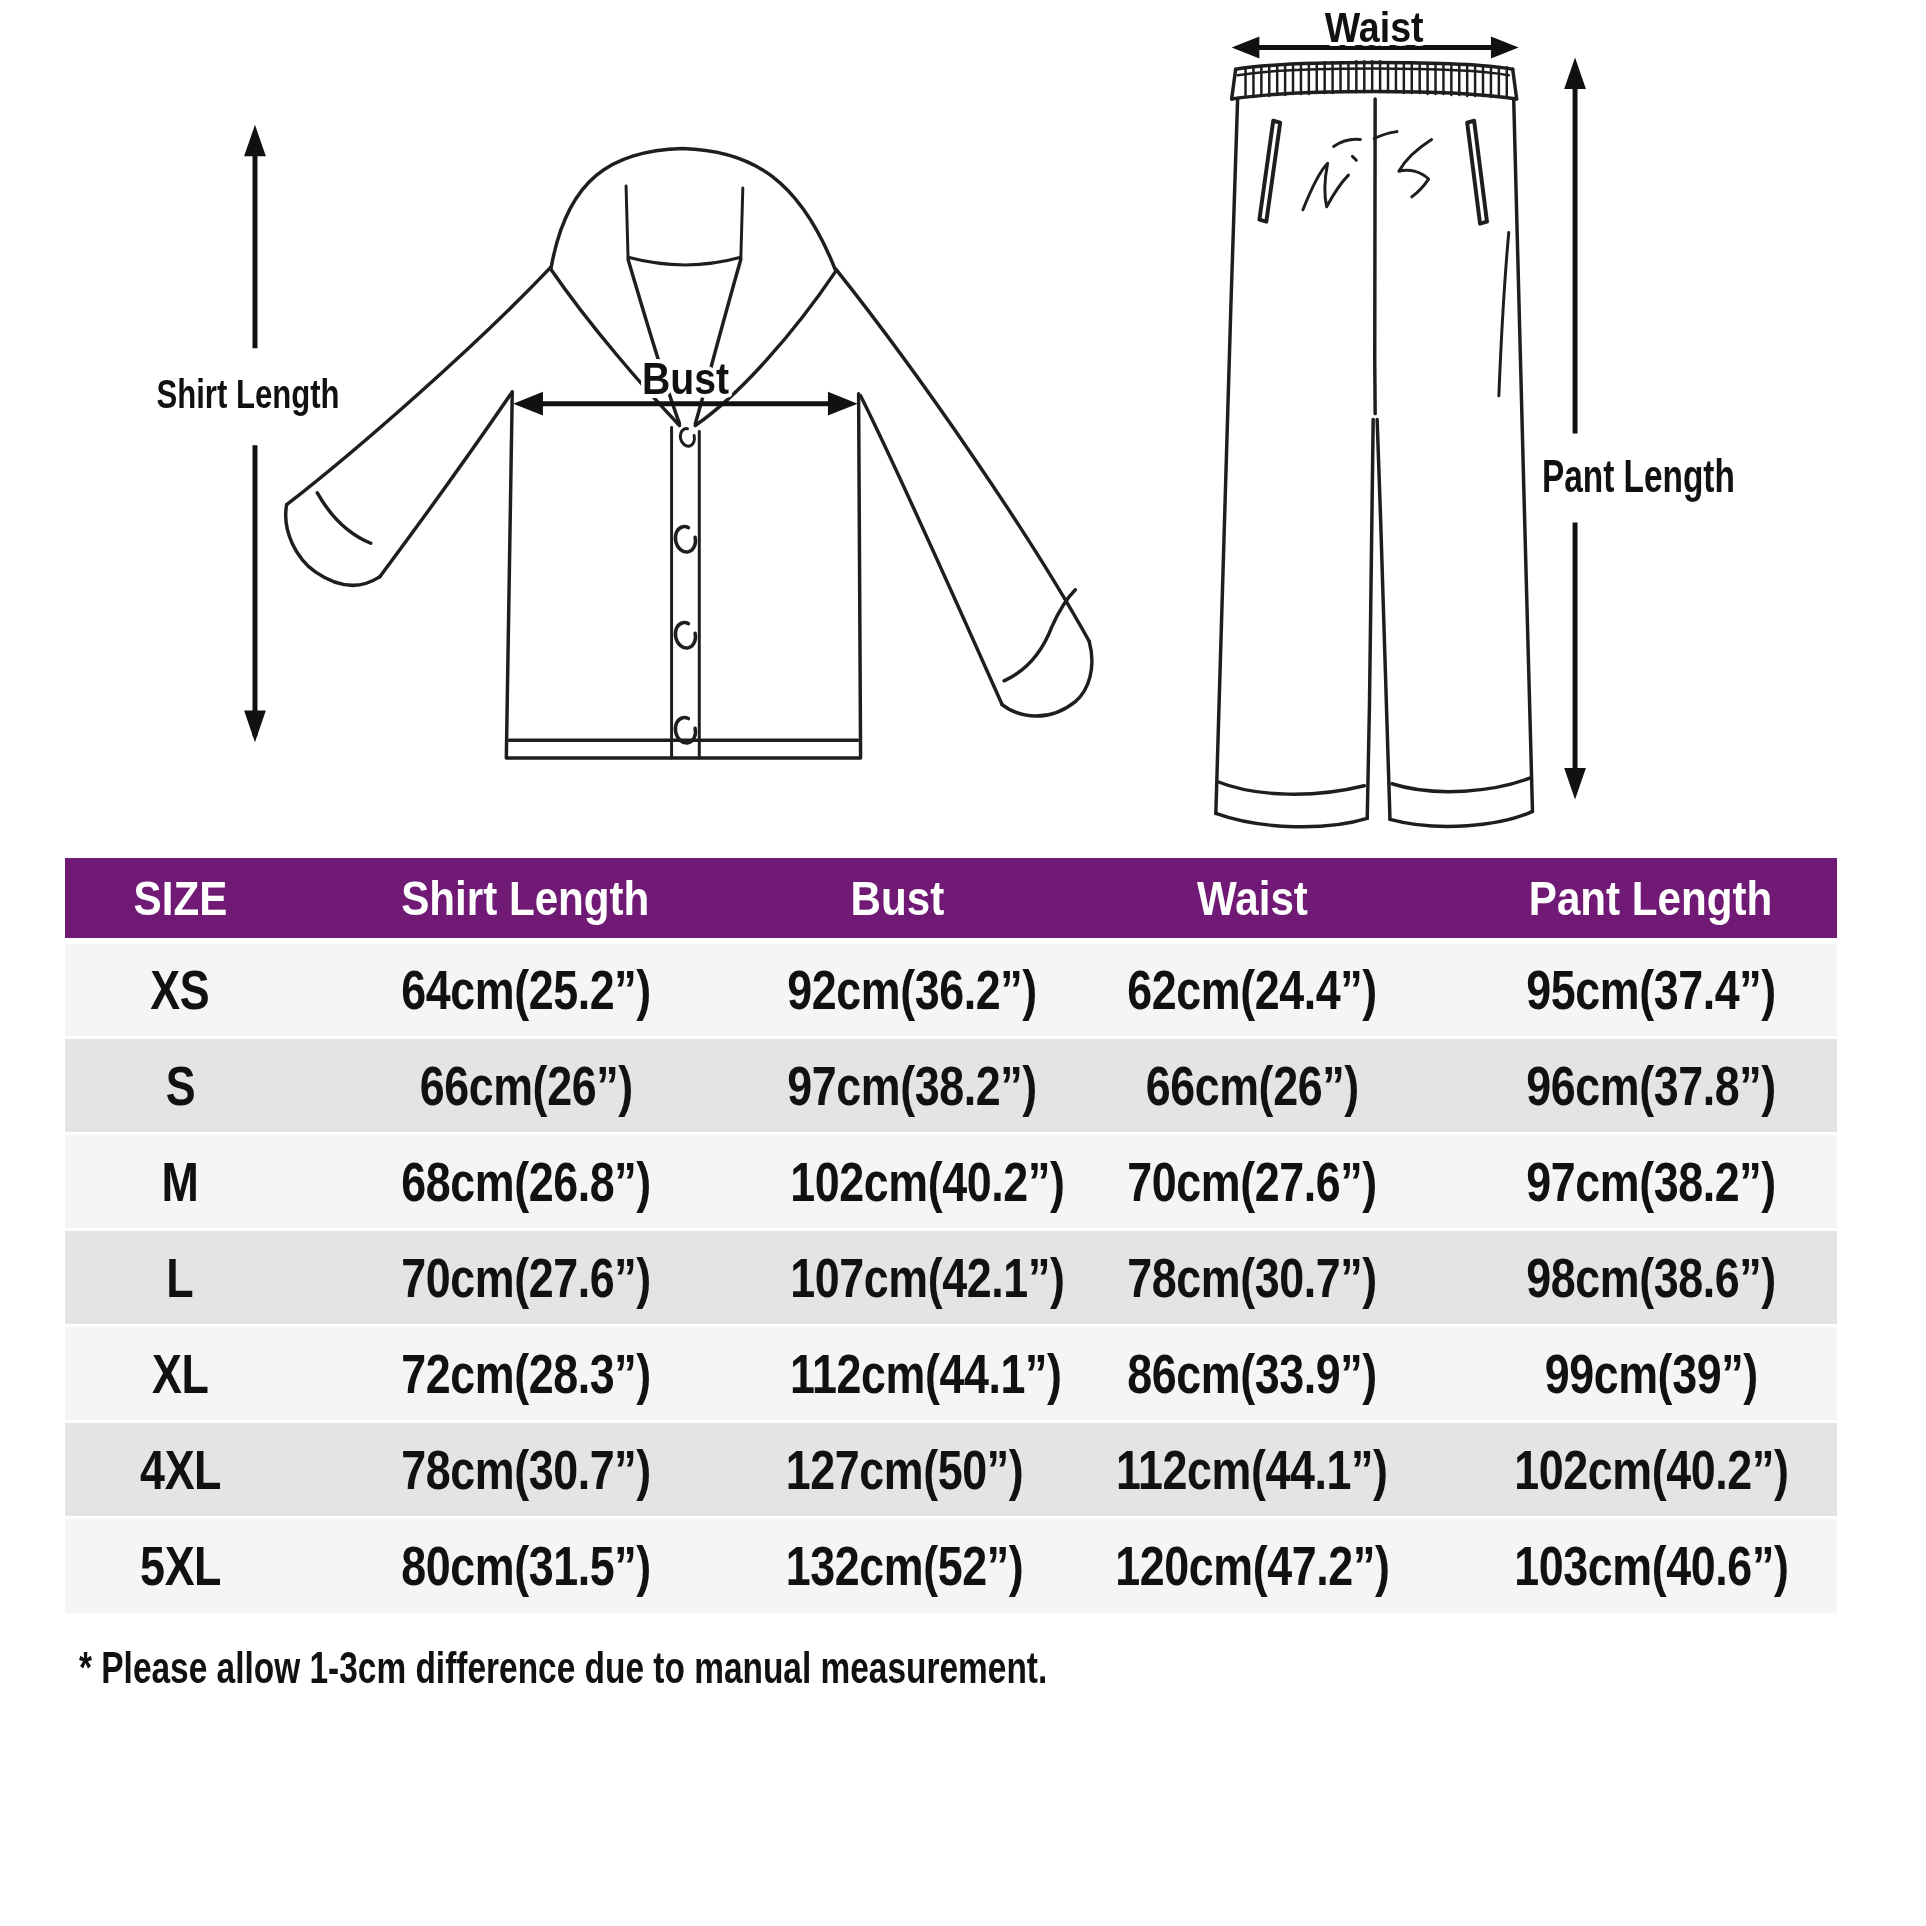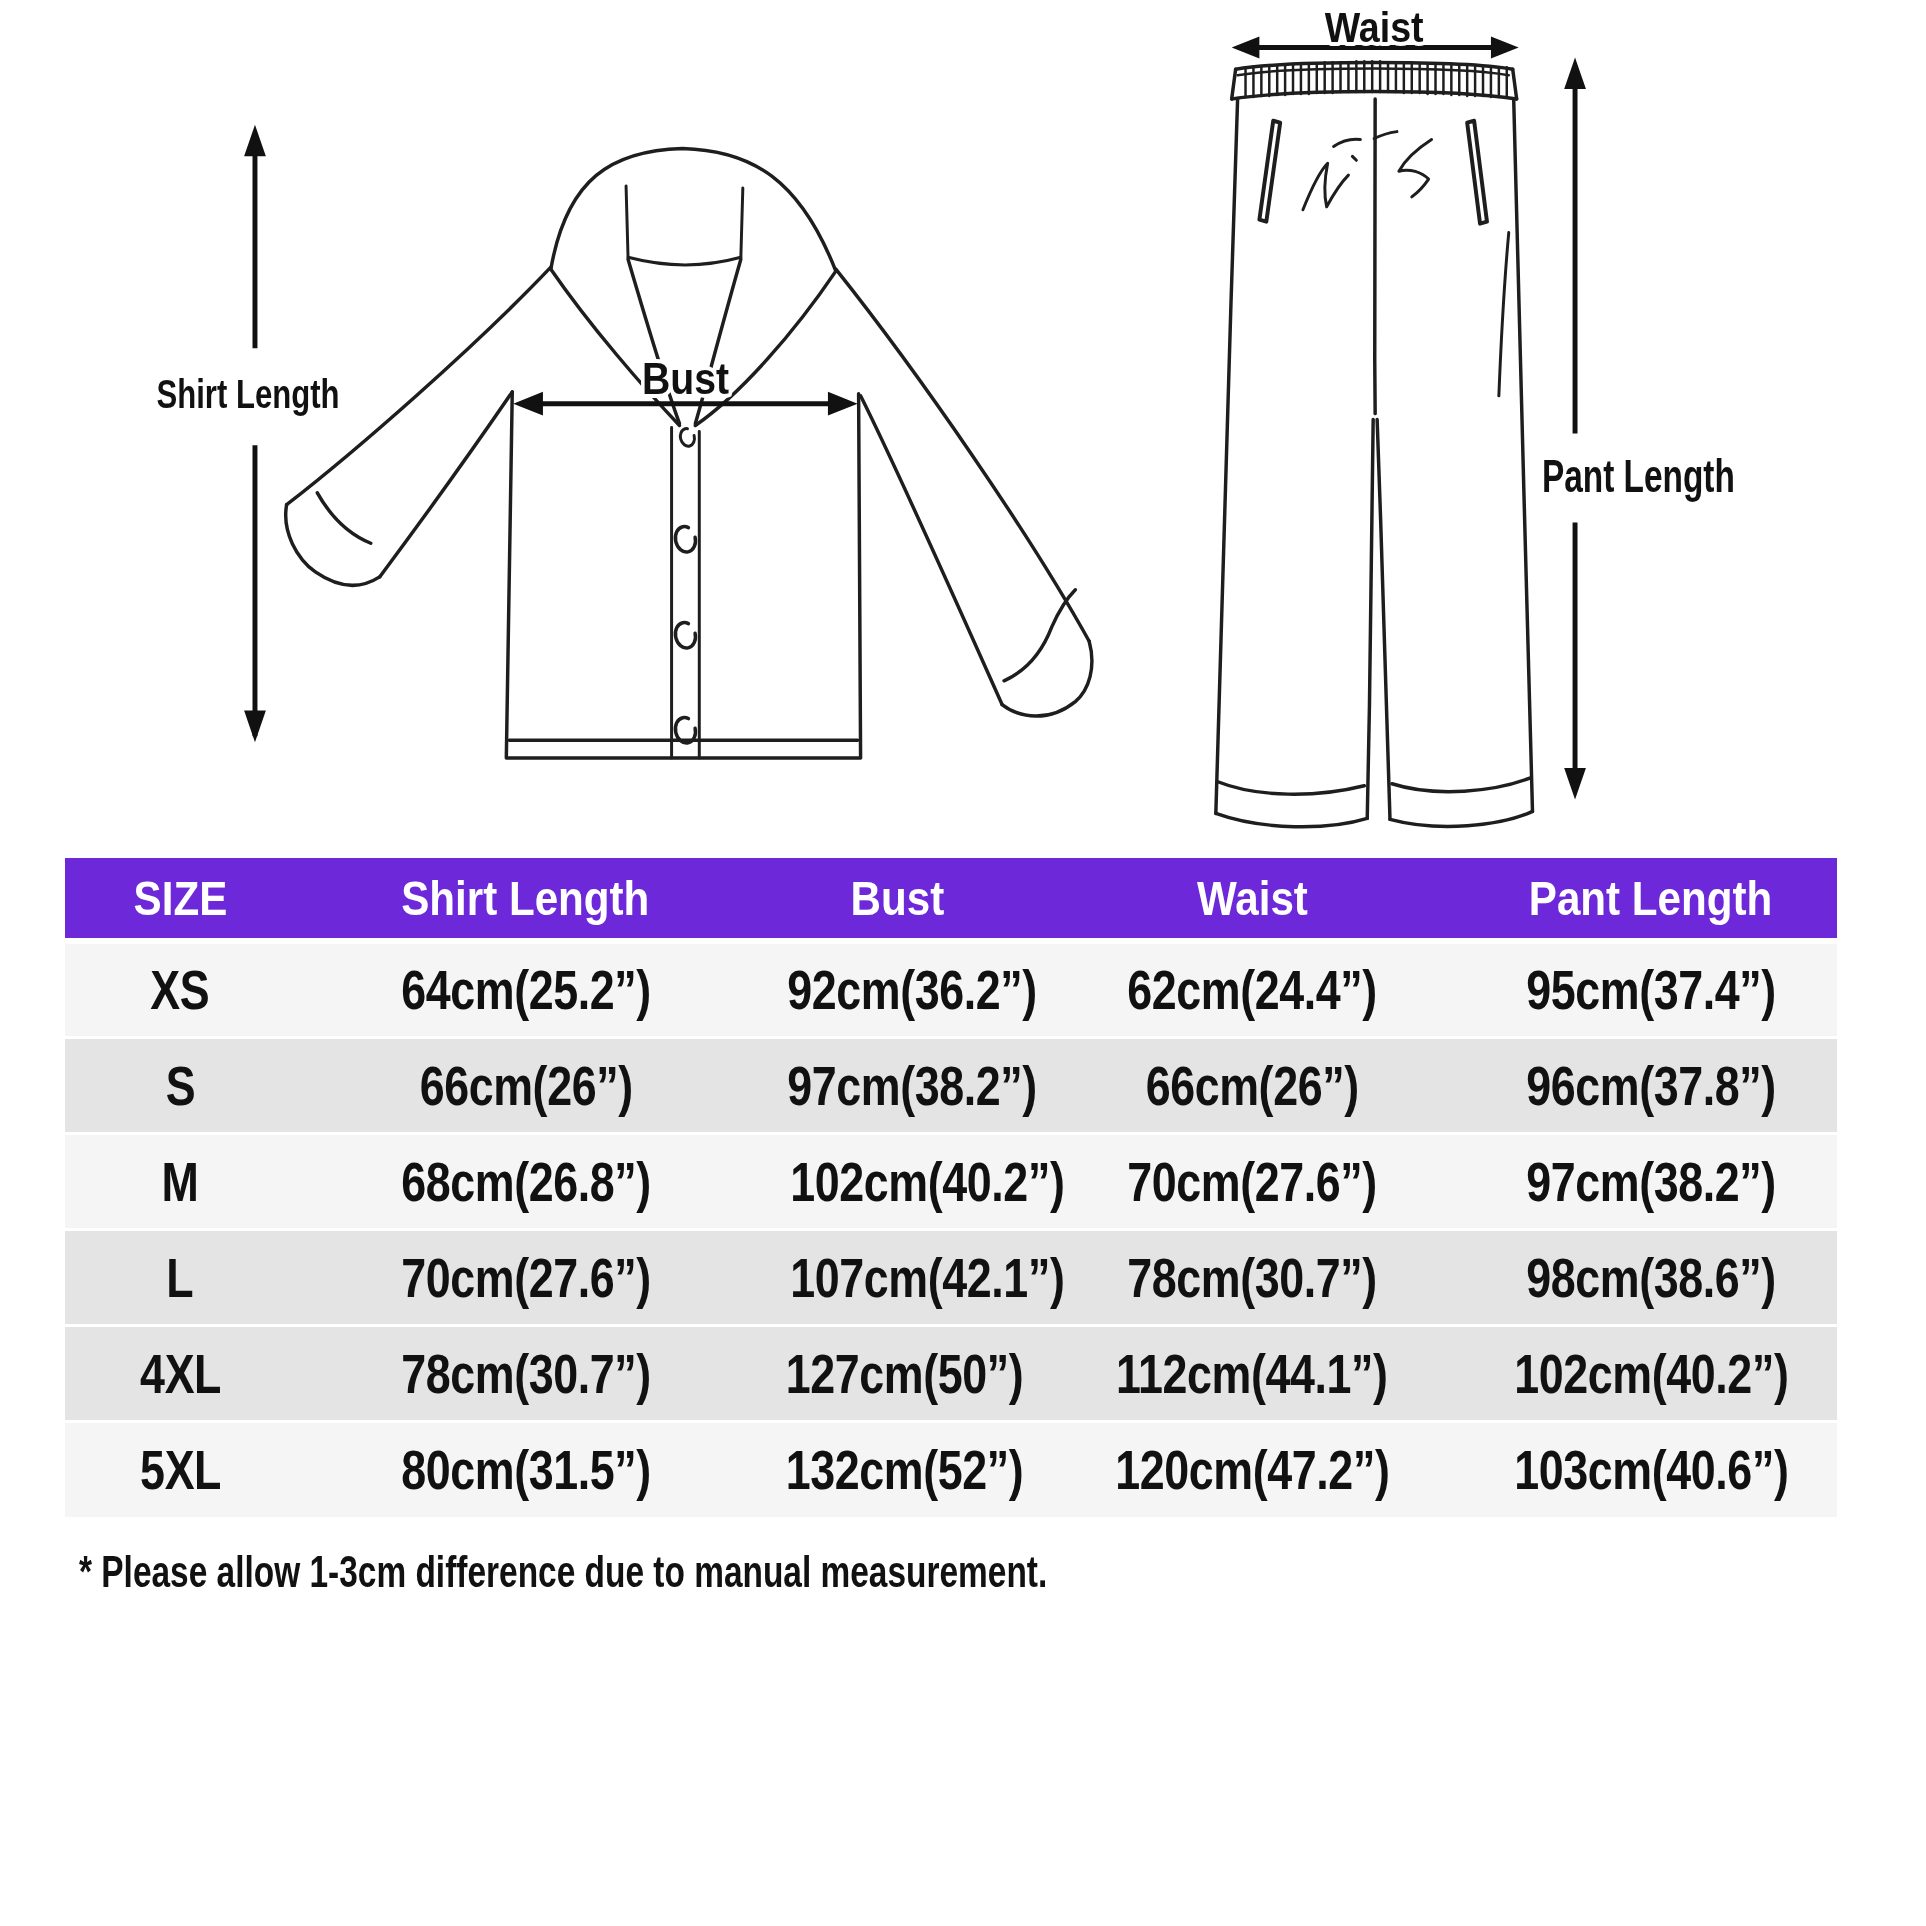--- a/index.html
+++ b/index.html
@@ -17,21 +17,21 @@
     paint-order:stroke; stroke:#ffffff; stroke-width:8px; stroke-linejoin:round;
   }
   table.size-chart {
     width:1772px; margin:5px 0 0 65px;
     border-collapse:collapse; table-layout:fixed;
   }
   .size-chart col.c1{width:13%;} .size-chart col.c2{width:26%;}
   .size-chart col.c3{width:16%;} .size-chart col.c4{width:24%;}
   .size-chart col.c5{width:21%;}
   .size-chart thead th {
-    background:#6d28d9; color:#fff; height:83px;
+    background:#701a75; color:#fff; height:83px;
     font-size:49px; font-weight:bold; text-align:center; vertical-align:middle;
   }
   .size-chart td {
     height:96px; text-align:center; vertical-align:middle;
     font-size:56px; font-weight:bold; border-top:3px solid #fff;
   }
   .size-chart tbody tr.first td { border-top:6px solid #fff; }
   .size-chart tr.light td { background:#f5f5f6; }
   .size-chart tr.alt td { background:#e4e4e4; }
   .cond { display:inline-block; transform:scaleX(0.80); transform-origin:50% 50%; white-space:nowrap; letter-spacing:-0.5px; }
@@ -184,20 +184,27 @@
       <td><span class="cond">70cm(27.6”)</span></td>
       <td><span class="cond">97cm(38.2”)</span></td>
     </tr>
     <tr class="alt">
       <td><span class="cond">L</span></td>
       <td><span class="cond">70cm(27.6”)</span></td>
       <td><span class="cond">107cm(42.1”)</span></td>
       <td><span class="cond">78cm(30.7”)</span></td>
       <td><span class="cond">98cm(38.6”)</span></td>
     </tr>
+    <tr class="light">
+      <td><span class="cond">XL</span></td>
+      <td><span class="cond">72cm(28.3”)</span></td>
+      <td><span class="cond">112cm(44.1”)</span></td>
+      <td><span class="cond">86cm(33.9”)</span></td>
+      <td><span class="cond">99cm(39”)</span></td>
+    </tr>
     <tr class="alt">
       <td><span class="cond">4XL</span></td>
       <td><span class="cond">78cm(30.7”)</span></td>
       <td><span class="cond">127cm(50”)</span></td>
       <td><span class="cond">112cm(44.1”)</span></td>
       <td><span class="cond">102cm(40.2”)</span></td>
     </tr>
     <tr class="light">
       <td><span class="cond">5XL</span></td>
       <td><span class="cond">80cm(31.5”)</span></td>

